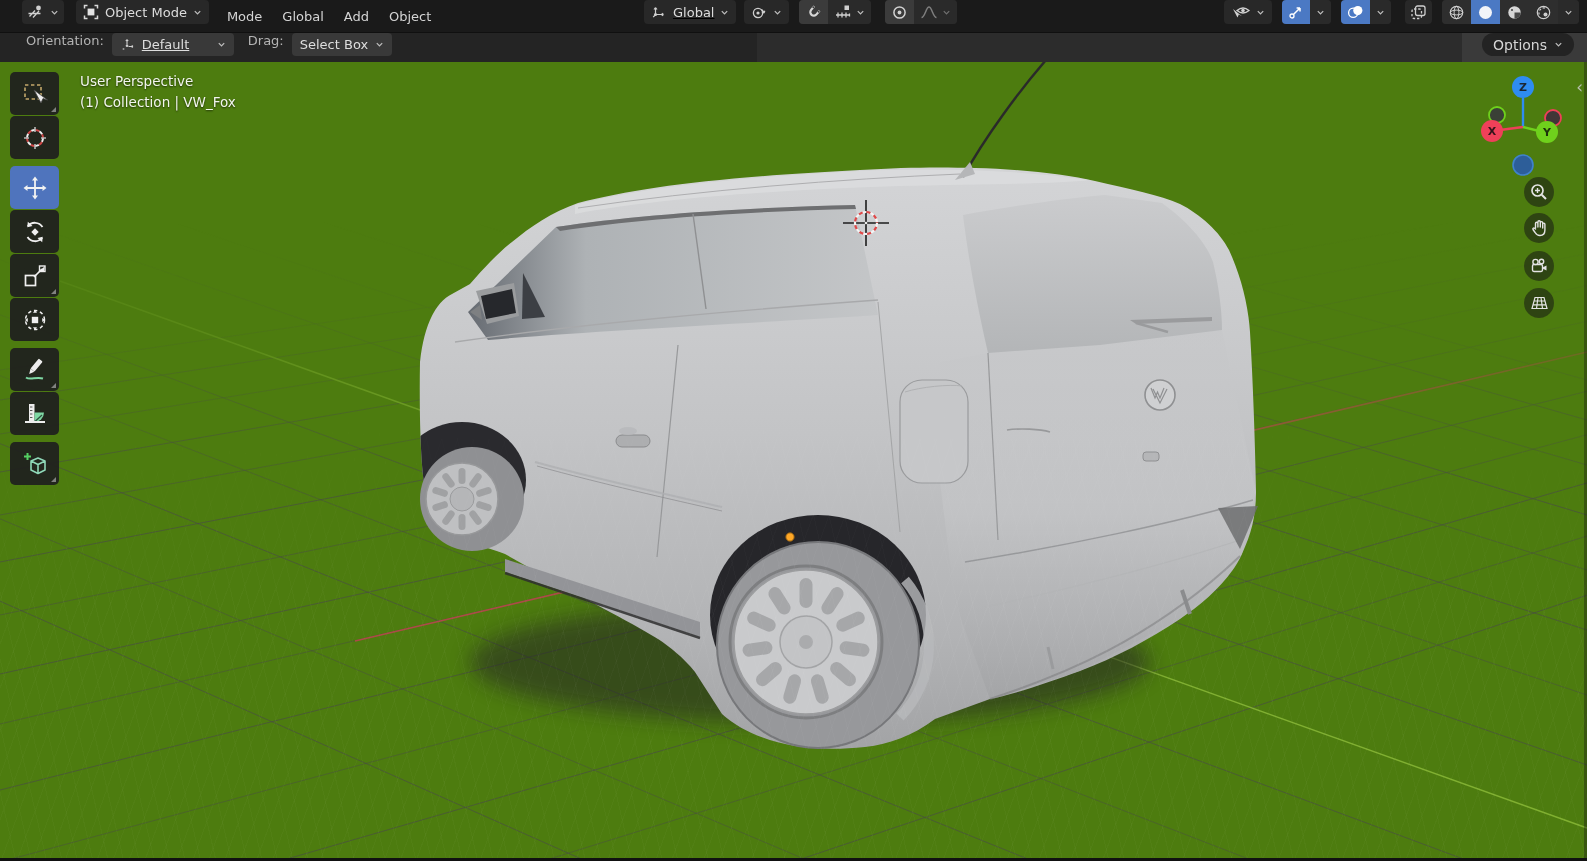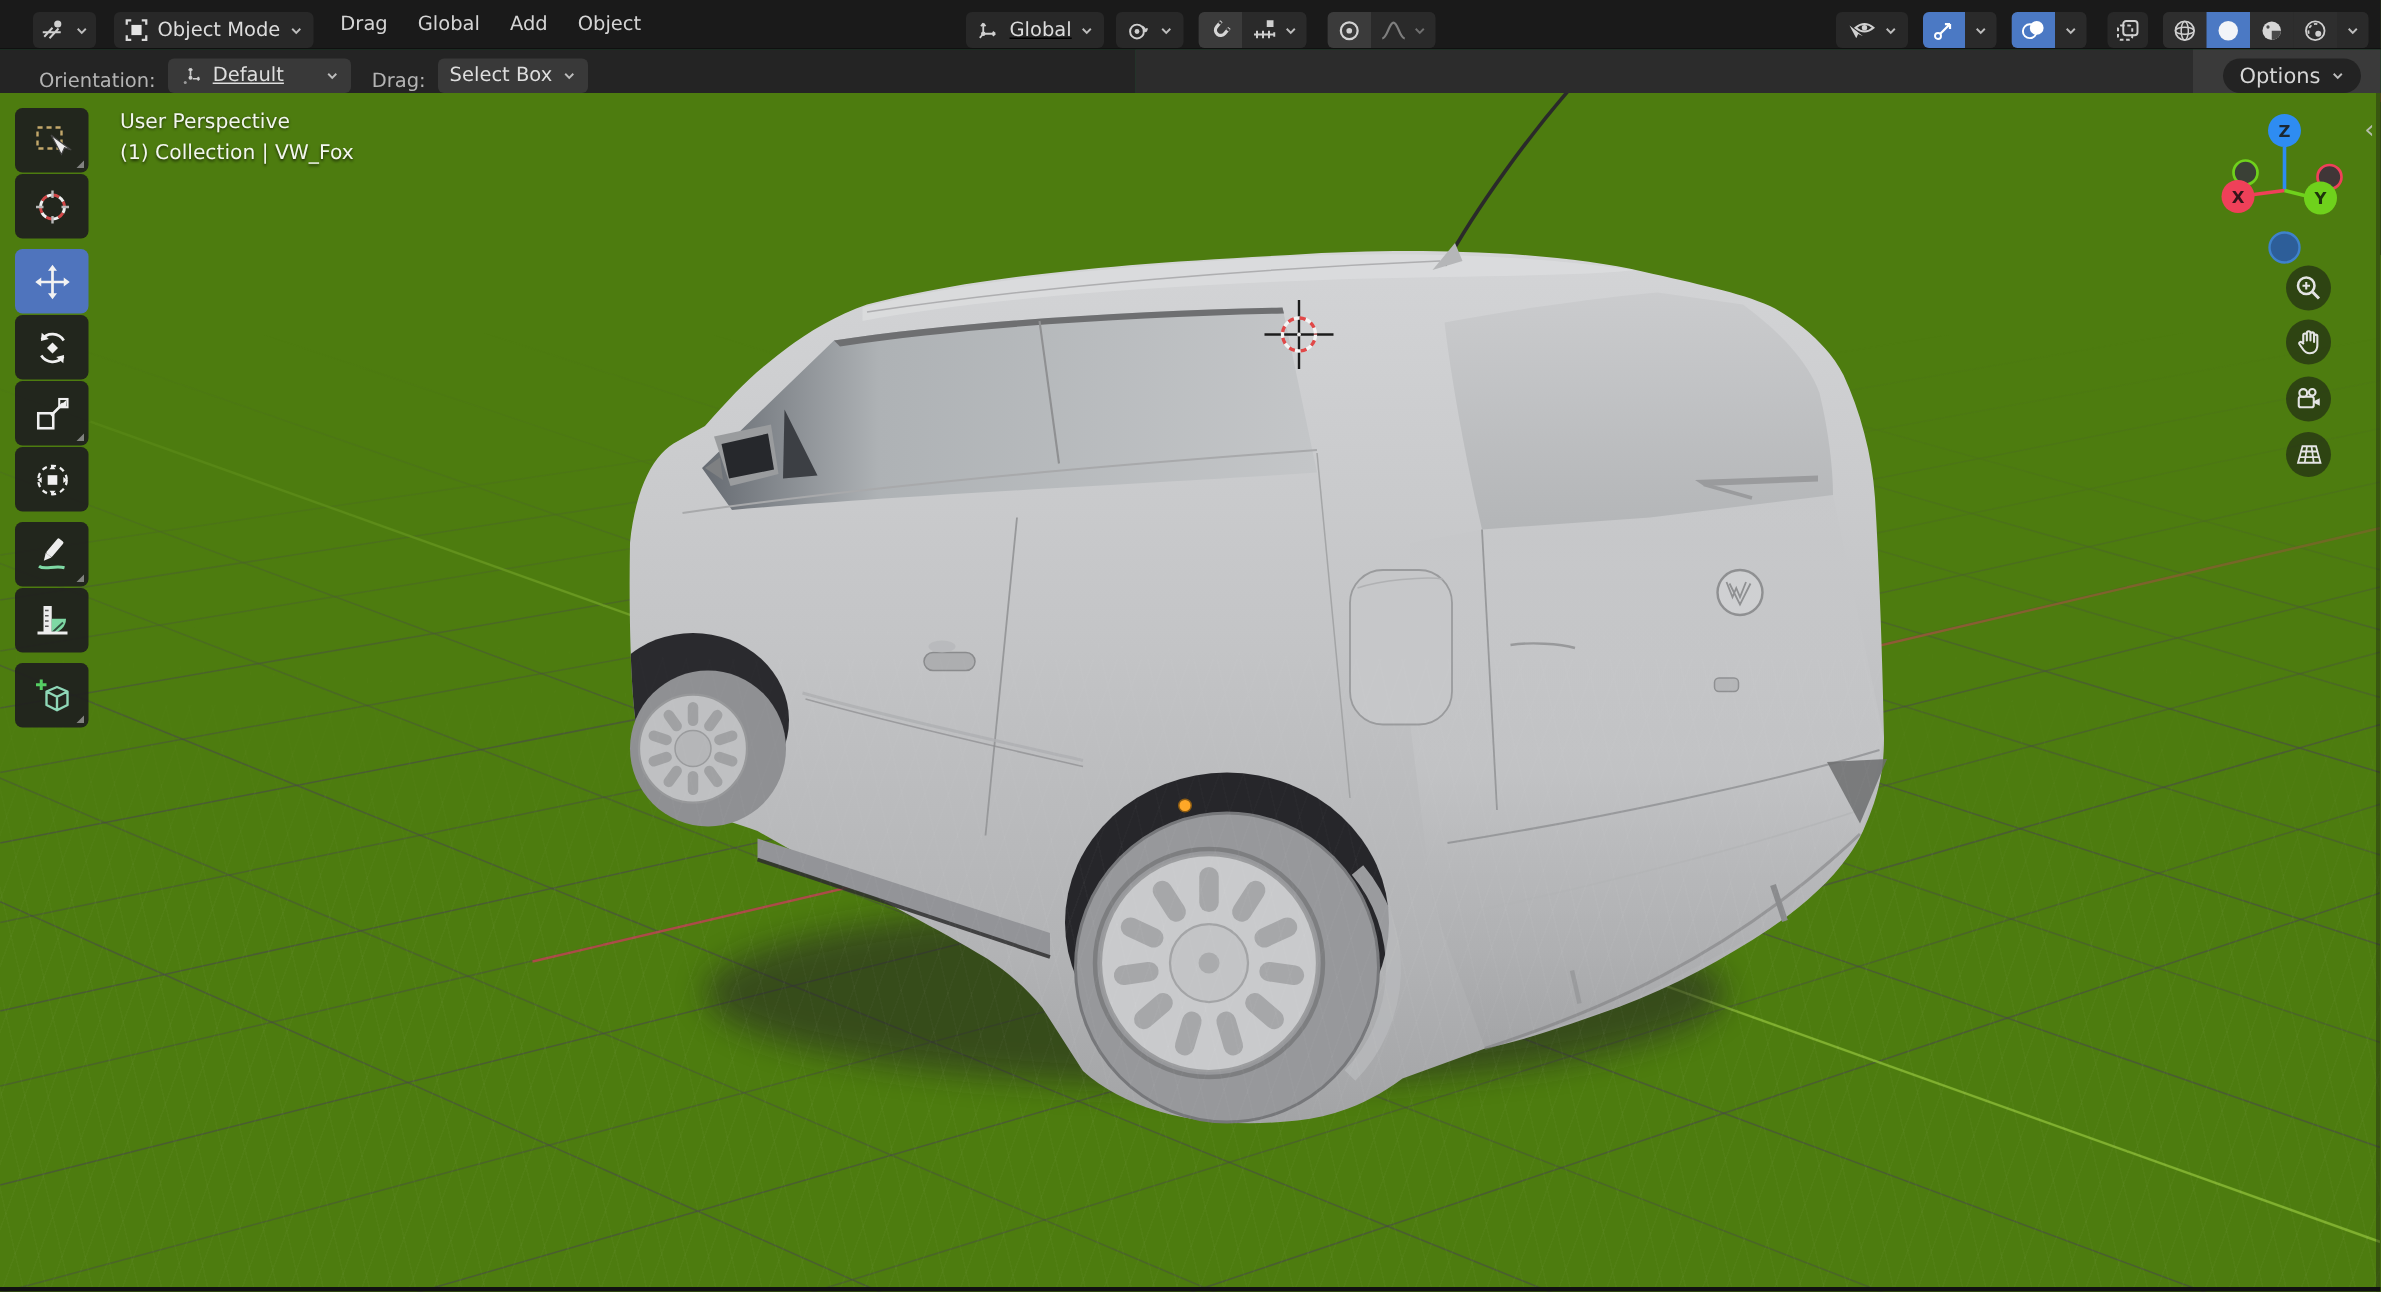--- a/index.html
+++ b/index.html
@@ -1,20 +1,20 @@
 <!DOCTYPE html>
 <html><head>
 <meta charset="utf-8">
 <style>
   html,body{margin:0;padding:0;width:1587px;height:861px;overflow:hidden;background:#1a1a1a;
     font-family:"DejaVu Sans","Liberation Sans",sans-serif;-webkit-font-smoothing:antialiased;}
   .row1{position:absolute;left:0;top:0;width:1587px;height:32px;background:#1a1a1a;border-bottom:1px solid #101010;}
-  .row2{position:absolute;left:0;top:33px;width:1587px;height:29px;background:#14532d;border-bottom:6px solid #b91c1c;}
+  .row2{position:absolute;left:0;top:33px;width:1587px;height:29px;background:#4c1d95;border-bottom:6px solid #b91c1c;}
   .seg{position:absolute;top:0;height:29px;}
-  .hgroup{position:absolute;top:0;height:32px;display:flex;align-items:flex-end;padding-left:16px;}
+  .hgroup{position:absolute;top:0;height:32px;display:flex;align-items:flex-start;padding-left:16px;}
   .hbtn{display:inline-flex;align-items:center;height:24px;background:#282828;border-radius:4px;
     padding:0 7px;color:#dcdcdc;font-size:13px;gap:6px;white-space:nowrap;}
   .hbtn.group{padding:0;overflow:hidden;gap:0;}
   .gseg{display:inline-flex;align-items:center;height:24px;padding:0 6px;gap:4px;}
   .menu{color:#d4d4d4;font-size:13px;padding:0 10px;height:32px;display:inline-flex;align-items:center;}
   .blue{background:#4b79c4 !important;}
   .lbl{color:#b4b4b4;font-size:13px;margin:0 8px;}
   .tbtn{display:inline-flex;align-items:center;height:23px;background:#393939;border-radius:4px;
     padding:0 8px;color:#dedede;font-size:13px;gap:7px;white-space:nowrap;}
   .pill{display:inline-flex;align-items:center;height:23px;background:#232323;border-radius:12px;
@@ -65,21 +65,21 @@
         <path d="M1.5 4.5 V1.5 H4.5 M11.5 1.5 H14.5 V4.5 M14.5 11.5 V14.5 H11.5 M4.5 14.5 H1.5 V11.5" stroke="#d8d8d8" stroke-width="1.5" fill="none"></path>
         <rect x="4.6" y="4.6" width="6.8" height="6.8" fill="#e3e3e3"></rect>
       </svg>
       <span>Object Mode</span>
       <svg class="chev" viewBox="0 0 10 10">
           <path d="M2 3.5 L5 6.6 L8 3.5" stroke="#bdbdbd" stroke-width="1.4" fill="none"></path>
         </svg>
     </div>
 
     <div style="width:8px"></div>
-    <div class="menu">Drag</div>
+    <div class="menu">Mode</div>
     <div class="menu">Global</div>
     <div class="menu">Add</div>
     <div class="menu">Object</div>
   </div>
 
   <div class="hgroup" style="left:628px;text-decoration:underline;">
     <div class="hbtn">
       <svg width="16" height="16" viewBox="0 0 16 16">
         <path d="M4.5 10.5 V3.5 M4.5 3.5 L3 5.5 M4.5 3.5 L6 5.5" stroke="#cfcfcf" stroke-width="1.2" fill="none"></path>
         <path d="M4.5 10.5 H12.5 M12.5 10.5 L10.8 9.2 M12.5 10.5 L10.8 11.8" stroke="#cfcfcf" stroke-width="1.2" fill="none"></path>

